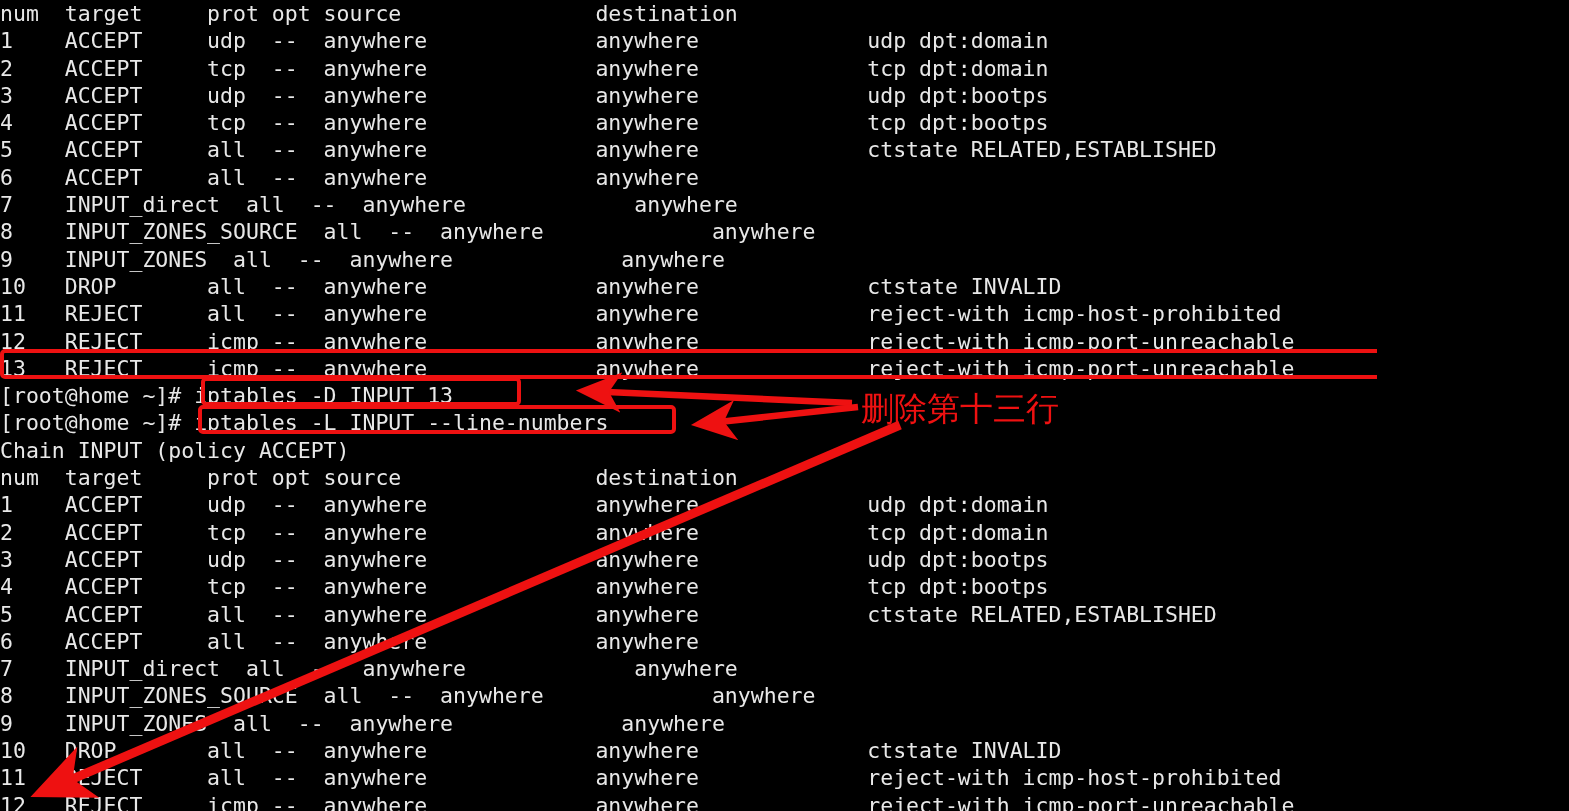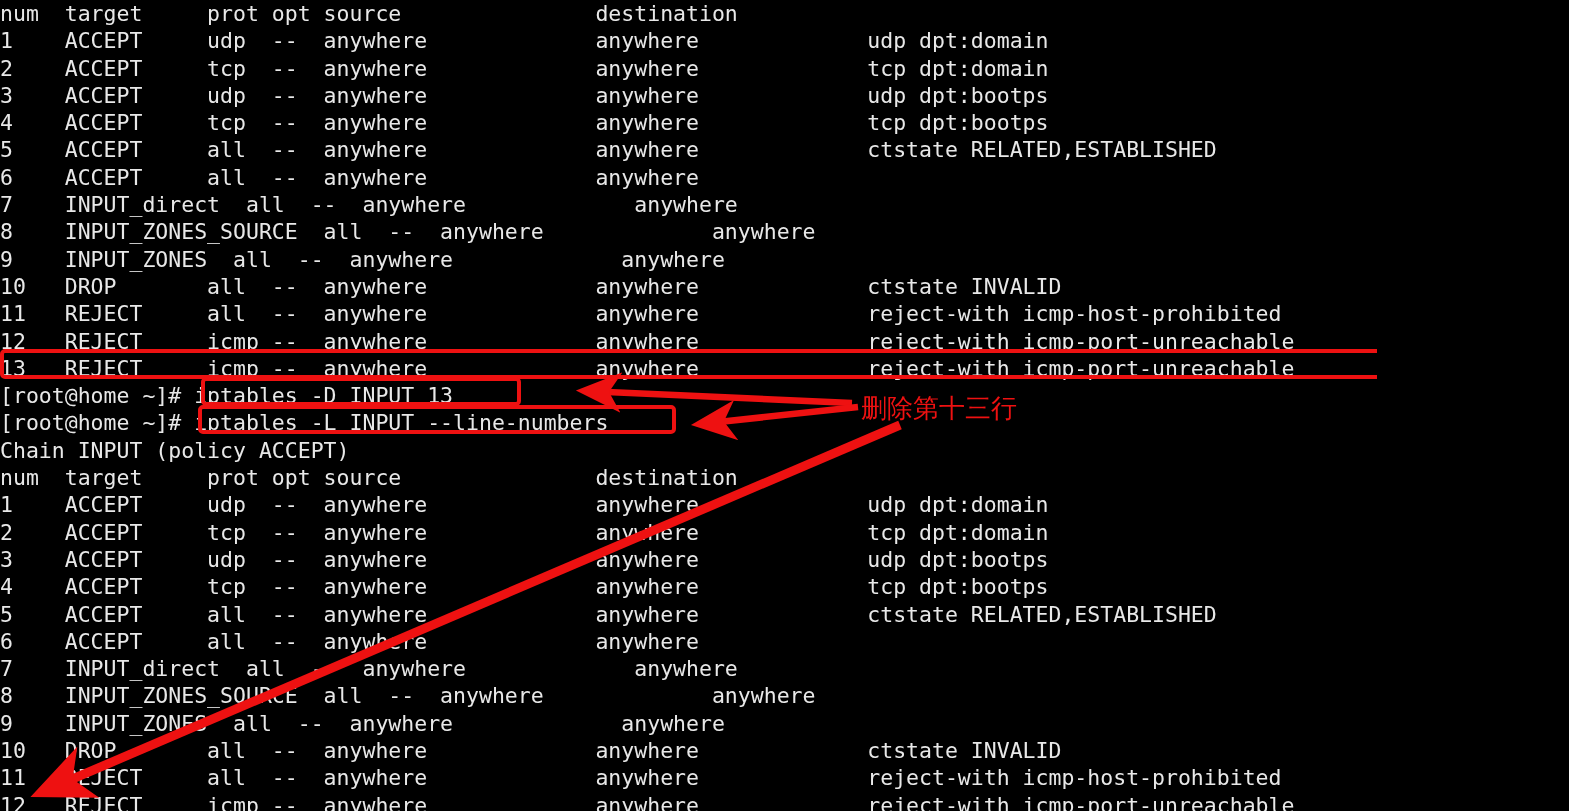--- a/index.html
+++ b/index.html
@@ -39,21 +39,21 @@
     position: absolute;
     border: 4px solid #ee1111;
     border-radius: 5px;
     box-sizing: border-box;
     z-index: 4;
   }
   .cn-note {
     position: absolute;
     color: #ee1111;
     font-family: "DejaVu Sans", sans-serif;
-    font-size: 26px;
+    font-size: 33px;
     line-height: 25px;
     white-space: pre;
     z-index: 6;
     font-weight: 400;
   }
   .watermark {
     position: absolute;
     color: #b9b9b9;
     font-family: "DejaVu Sans", "Liberation Sans", sans-serif;
     font-size: 19px;

